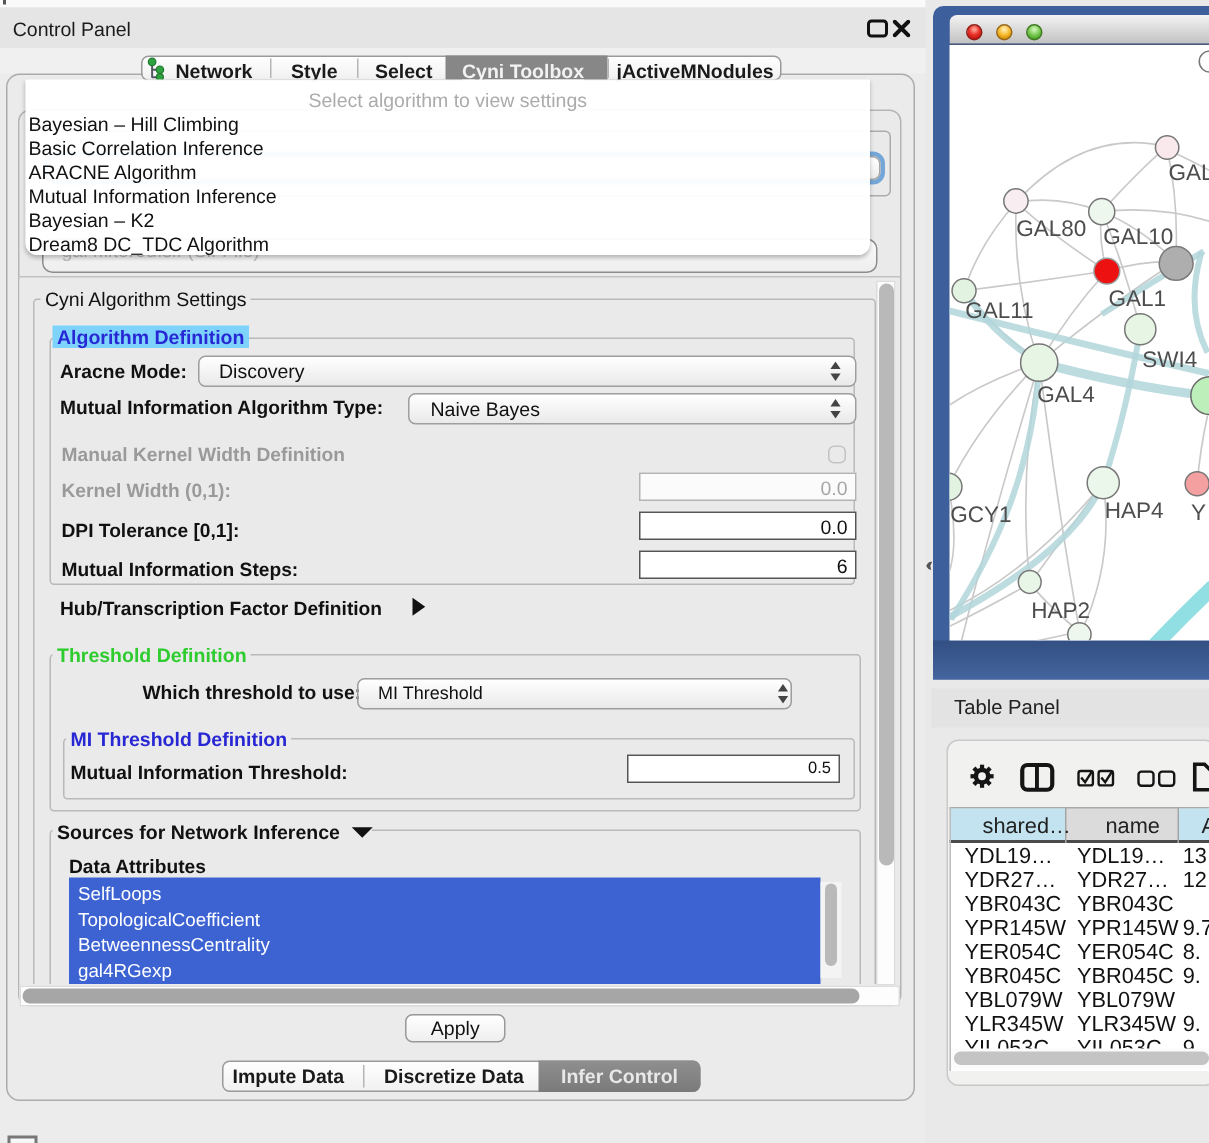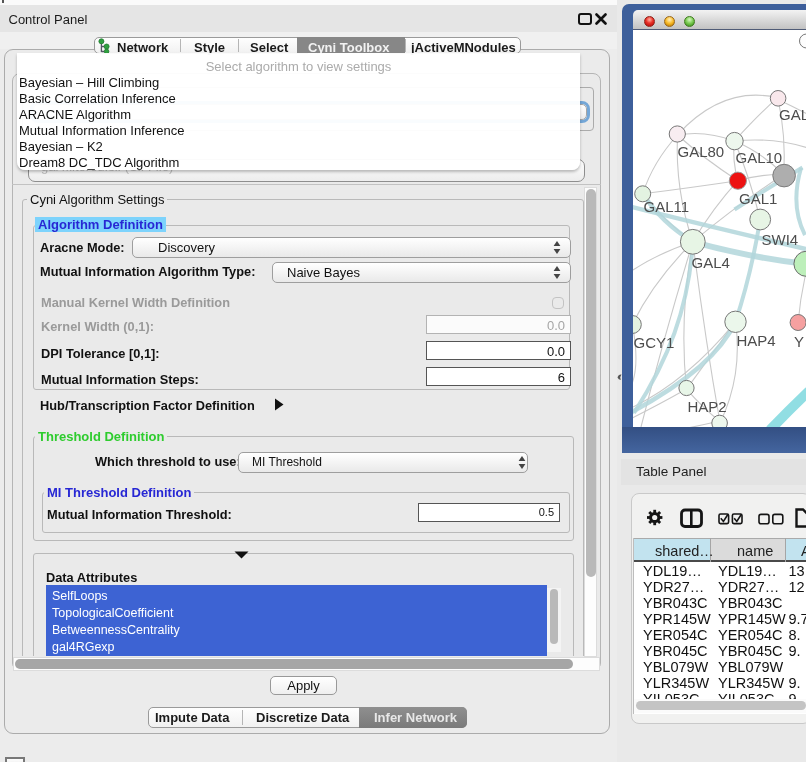--- a/index.html
+++ b/index.html
@@ -38,21 +38,21 @@
 <div class="abs" style="left:13px;top:186px;width:571px;height:470px;overflow:hidden;background:#EAEAEA;" id="settings">
 
   <div class="abs" style="left:9px;top:13px;width:562px;height:700px;border:1px solid #B9B9B9;border-radius:3px;"></div>
   <div class="abs nw" style="left:14px;top:6px;background:#EAEAEA;padding:0 3px;font-size:13px;color:#111;">Cyni Algorithm Settings</div>
 
   <div class="abs" style="left:20px;top:39px;width:537px;height:165px;border:1px solid #B9B9B9;border-radius:3px;"></div>
   <div class="abs nw" style="left:22px;top:31px;background:#7dd3fc;padding:0 3px;font-size:13px;font-weight:bold;color:#2727D4;">Algorithm Definition</div>
 
   <div class="abs nw" style="left:27px;top:54px;font-size:12.8px;font-weight:bold;color:#111;">Aracne Mode:</div>
   <div class="abs" style="left:119px;top:51px;width:439px;height:21px;border:1px solid #9E9E9E;border-radius:5px;background:linear-gradient(#fff,#E9E9E9);"></div>
-  <div class="abs nw" style="left:133px;top:54px;font-size:13px;color:#111;margin-left:12px;">Discovery</div>
+  <div class="abs nw" style="left:133px;top:54px;font-size:13px;color:#111;">Discovery</div>
   <svg class="abs" style="left:540px;top:55px;" width="8" height="13" viewBox="0 0 8 13">
       <path d="M4,0 L7.4,5 H0.6 Z" fill="#444"></path>
       <path d="M4,13 L7.4,8 H0.6 Z" fill="#444"></path>
     </svg>
 
   <div class="abs nw" style="left:27px;top:78px;font-size:12.8px;font-weight:bold;color:#111;">Mutual Information Algorithm Type:</div>
   <div class="abs" style="left:259px;top:76px;width:299px;height:21px;border:1px solid #9E9E9E;border-radius:5px;background:linear-gradient(#fff,#E9E9E9);"></div>
   <div class="abs nw" style="left:274px;top:79px;font-size:13px;color:#111;">Naive Bayes</div>
   <svg class="abs" style="left:540px;top:80px;" width="8" height="13" viewBox="0 0 8 13">
       <path d="M4,0 L7.4,5 H0.6 Z" fill="#444"></path>
@@ -91,20 +91,21 @@
     </svg>
 
   <div class="abs" style="left:29px;top:306px;width:528px;height:41px;border:1px solid #B9B9B9;border-radius:3px;"></div>
   <div class="abs nw" style="left:31px;top:299px;background:#EAEAEA;padding:0 3px;font-size:13px;font-weight:bold;color:#2727D4;">MI Threshold Definition</div>
 
   <div class="abs nw" style="left:34px;top:321px;font-size:12.8px;font-weight:bold;color:#111;">Mutual Information Threshold:</div>
   <div class="abs" style="left:405px;top:317px;width:142px;height:19px;border:1px solid #555;background:#fff;"></div>
   <div class="abs nw" style="right:30px;top:320px;font-size:11px;color:#111;">0.5</div>
 
   <div class="abs" style="left:20px;top:367px;width:541px;height:300px;border:1px solid #B9B9B9;border-radius:3px;"></div>
+  <div class="abs nw" style="left:22px;top:361px;background:#EAEAEA;padding:0 3px;font-size:13px;font-weight:bold;color:#111;">Sources for Network Inference &nbsp;&nbsp;&nbsp;&nbsp;</div>
   <svg class="abs" style="left:220.5px;top:365px;" width="15" height="8" viewBox="0 0 15 8">
       <path d="M0.5,0.5 H14.5 L7.5,7.5 Z" fill="#111"></path>
     </svg>
 
   <div class="abs nw" style="left:33px;top:384px;font-size:12.8px;font-weight:bold;color:#111;">Data Attributes</div>
 
   <div class="abs" style="left:33px;top:399px;width:501px;height:71px;background:#3D63D3;color:#fff;font-size:12.5px;"></div>
   <div class="abs nw" style="left:39px;top:403px;color:#fff;font-size:12.5px;">SelfLoops</div>
   <div class="abs nw" style="left:39px;top:420px;color:#fff;font-size:12.5px;">TopologicalCoefficient</div>
   <div class="abs nw" style="left:39px;top:437px;color:#fff;font-size:12.5px;">BetweennessCentrality</div>
@@ -147,21 +148,21 @@
 <div class="abs nw" style="left:19px;top:107px;font-size:13px;font-weight:normal;color:#111;">ARACNE Algorithm</div>
 <div class="abs nw" style="left:19px;top:123px;font-size:13px;color:#111;">Mutual Information Inference</div>
 <div class="abs nw" style="left:19px;top:139px;font-size:13px;color:#111;">Bayesian – K2</div>
 <div class="abs nw" style="left:19px;top:155px;font-size:13px;color:#111;">Dream8 DC_TDC Algorithm</div>
 
 <div class="abs" style="left:148px;top:707px;width:319px;height:21px;border:1px solid #9A9A9A;border-radius:5px;background:linear-gradient(#FEFEFE,#F1F1F1);"></div>
 <div class="abs" style="left:359px;top:707px;width:108px;height:21px;background:linear-gradient(#8F8F8F,#7A7A7A);border-radius:0 5px 5px 0;"></div>
 <div class="abs" style="left:242px;top:710px;width:1px;height:15px;background:#B5B5B5;"></div>
 <div class="abs nw" style="left:155px;top:710px;font-size:13px;font-weight:bold;color:#1a1a1a;">Impute Data</div>
 <div class="abs nw" style="left:256px;top:710px;font-size:13px;font-weight:bold;color:#1a1a1a;">Discretize Data</div>
-<div class="abs nw" style="left:374px;top:710px;font-size:13px;font-weight:bold;color:#E8E8E8;">Infer Network</div>
+<div class="abs nw" style="left:374px;top:710px;font-size:13px;font-weight:bold;color:#E8E8E8;">Infer Control</div>
 
 <div class="abs" style="left:4.5px;top:756.5px;width:20px;height:10px;border:2px solid #787878;background:linear-gradient(#FDFDFD,#EDEDED);"></div>
 
 <svg class="abs" style="left:617px;top:373px;" width="5" height="8" viewBox="0 0 5 8">
     <path d="M0.5,4.5 Q1.5,1 4.5,1.5 L3.2,4.2 L3.8,7 Q1.5,6.5 0.5,4.5 Z" fill="#555"></path>
   </svg>
 
 <div class="abs" style="left:622px;top:4px;width:184px;height:449px;background:#3D5F9B;border-radius:7px 0 0 0;"></div>
 <div class="abs" style="left:622px;top:427px;width:184px;height:26px;background:linear-gradient(#334F83,#44659F);"></div>
 <div class="abs" style="left:633px;top:10px;width:173px;height:20px;background:linear-gradient(#F3F3F3,#C2C2C2);border-radius:5px 0 0 0;border-bottom:1px solid #4F5B76;"></div>

